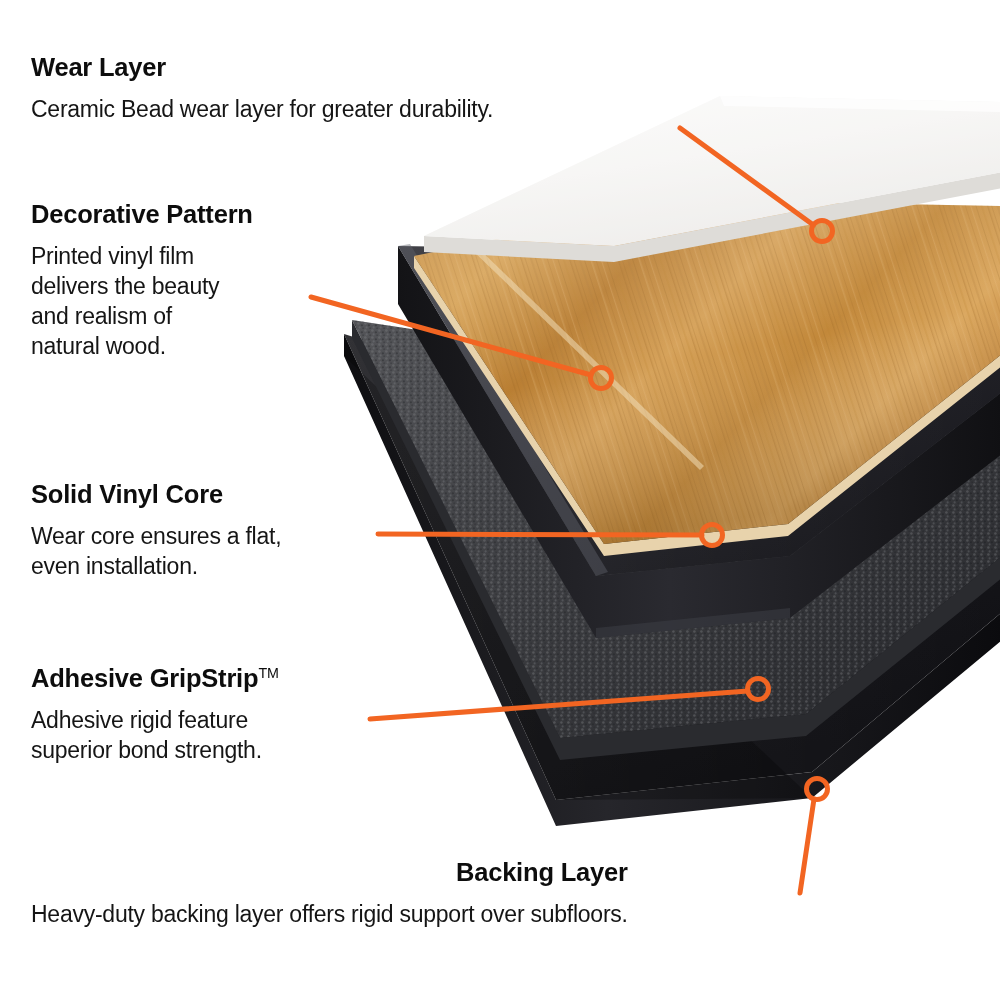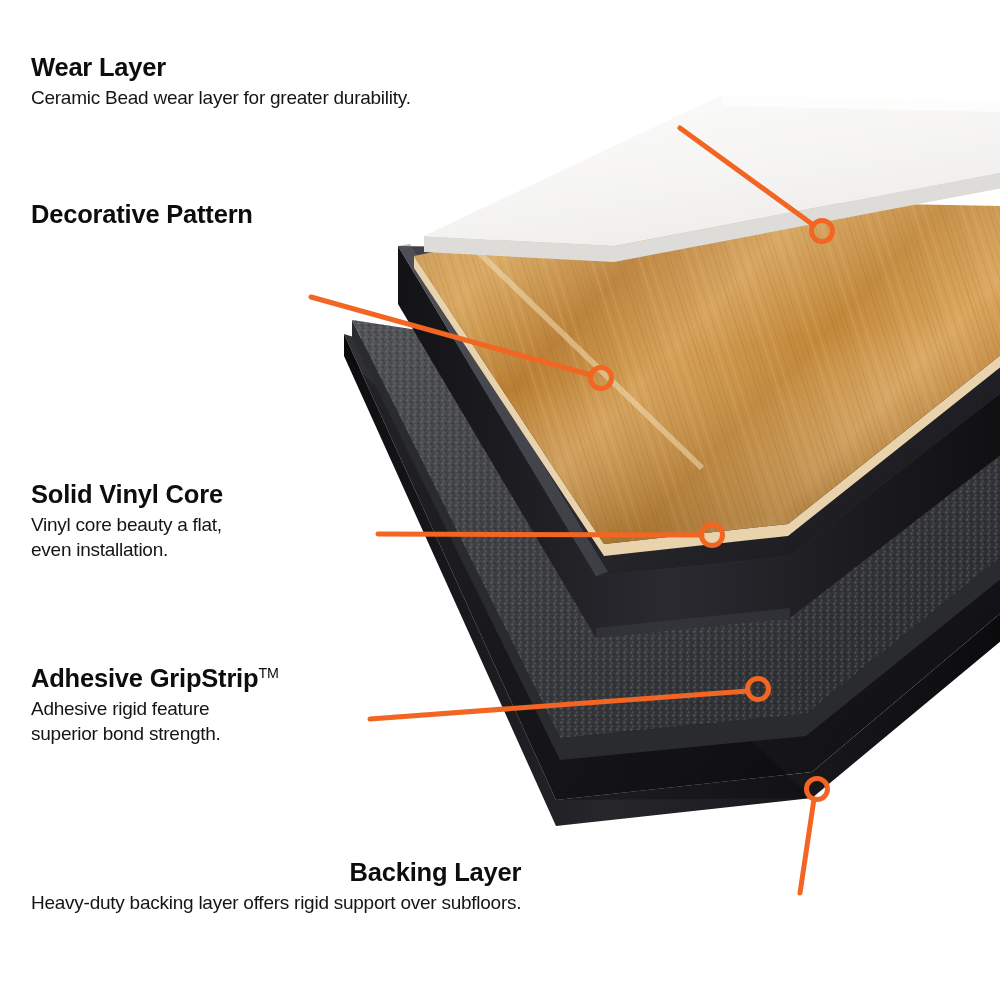--- a/index.html
+++ b/index.html
@@ -29,25 +29,25 @@
     white-space:nowrap;
   }
   .callout .c-title .tm {
     font-size:0.56em;
     vertical-align:super;
     font-weight:normal;
     letter-spacing:0;
     margin-top:38px;
   }
   .callout .c-body {
-    font-size:19px;
+    font-size:23px;
     line-height:1.30;
     letter-spacing:-0.25px;
     color:#151515;
-    margin-top:4px;
+    margin-top:13px;
     white-space:pre-line;
   }
 
   #co-wear      { left:31px;  top:53px;  }
   #co-deco      { left:31px;  top:200px; }
   #co-core      { left:31px;  top:480px; }
   #co-grip      { left:31px;  top:664px; }
   #co-backing   { left:31px;  top:858px;text-align:right; }
 </style>
 </head>
@@ -196,27 +196,31 @@
     <div class="c-title">
       <span>Wear Layer</span>
     </div>
     <div class="c-body">Ceramic Bead wear layer for greater durability.</div>
   </div>
 
   <div class="callout" id="co-deco">
     <div class="c-title">
       <span>Decorative Pattern</span>
     </div>
+    <div class="c-body">Printed vinyl film
+delivers the beauty
+and realism of
+natural wood.</div>
   </div>
 
   <div class="callout" id="co-core">
     <div class="c-title">
       <span>Solid Vinyl Core</span>
     </div>
-    <div class="c-body">Vinyl core beauty a flat,
+    <div class="c-body">Wear core ensures a flat,
 even installation.</div>
   </div>
 
   <div class="callout" id="co-grip">
     <div class="c-title">
       <span>Adhesive GripStrip</span><span class="tm">TM</span>
     </div>
     <div class="c-body">Adhesive rigid feature
 superior bond strength.</div>
   </div>

